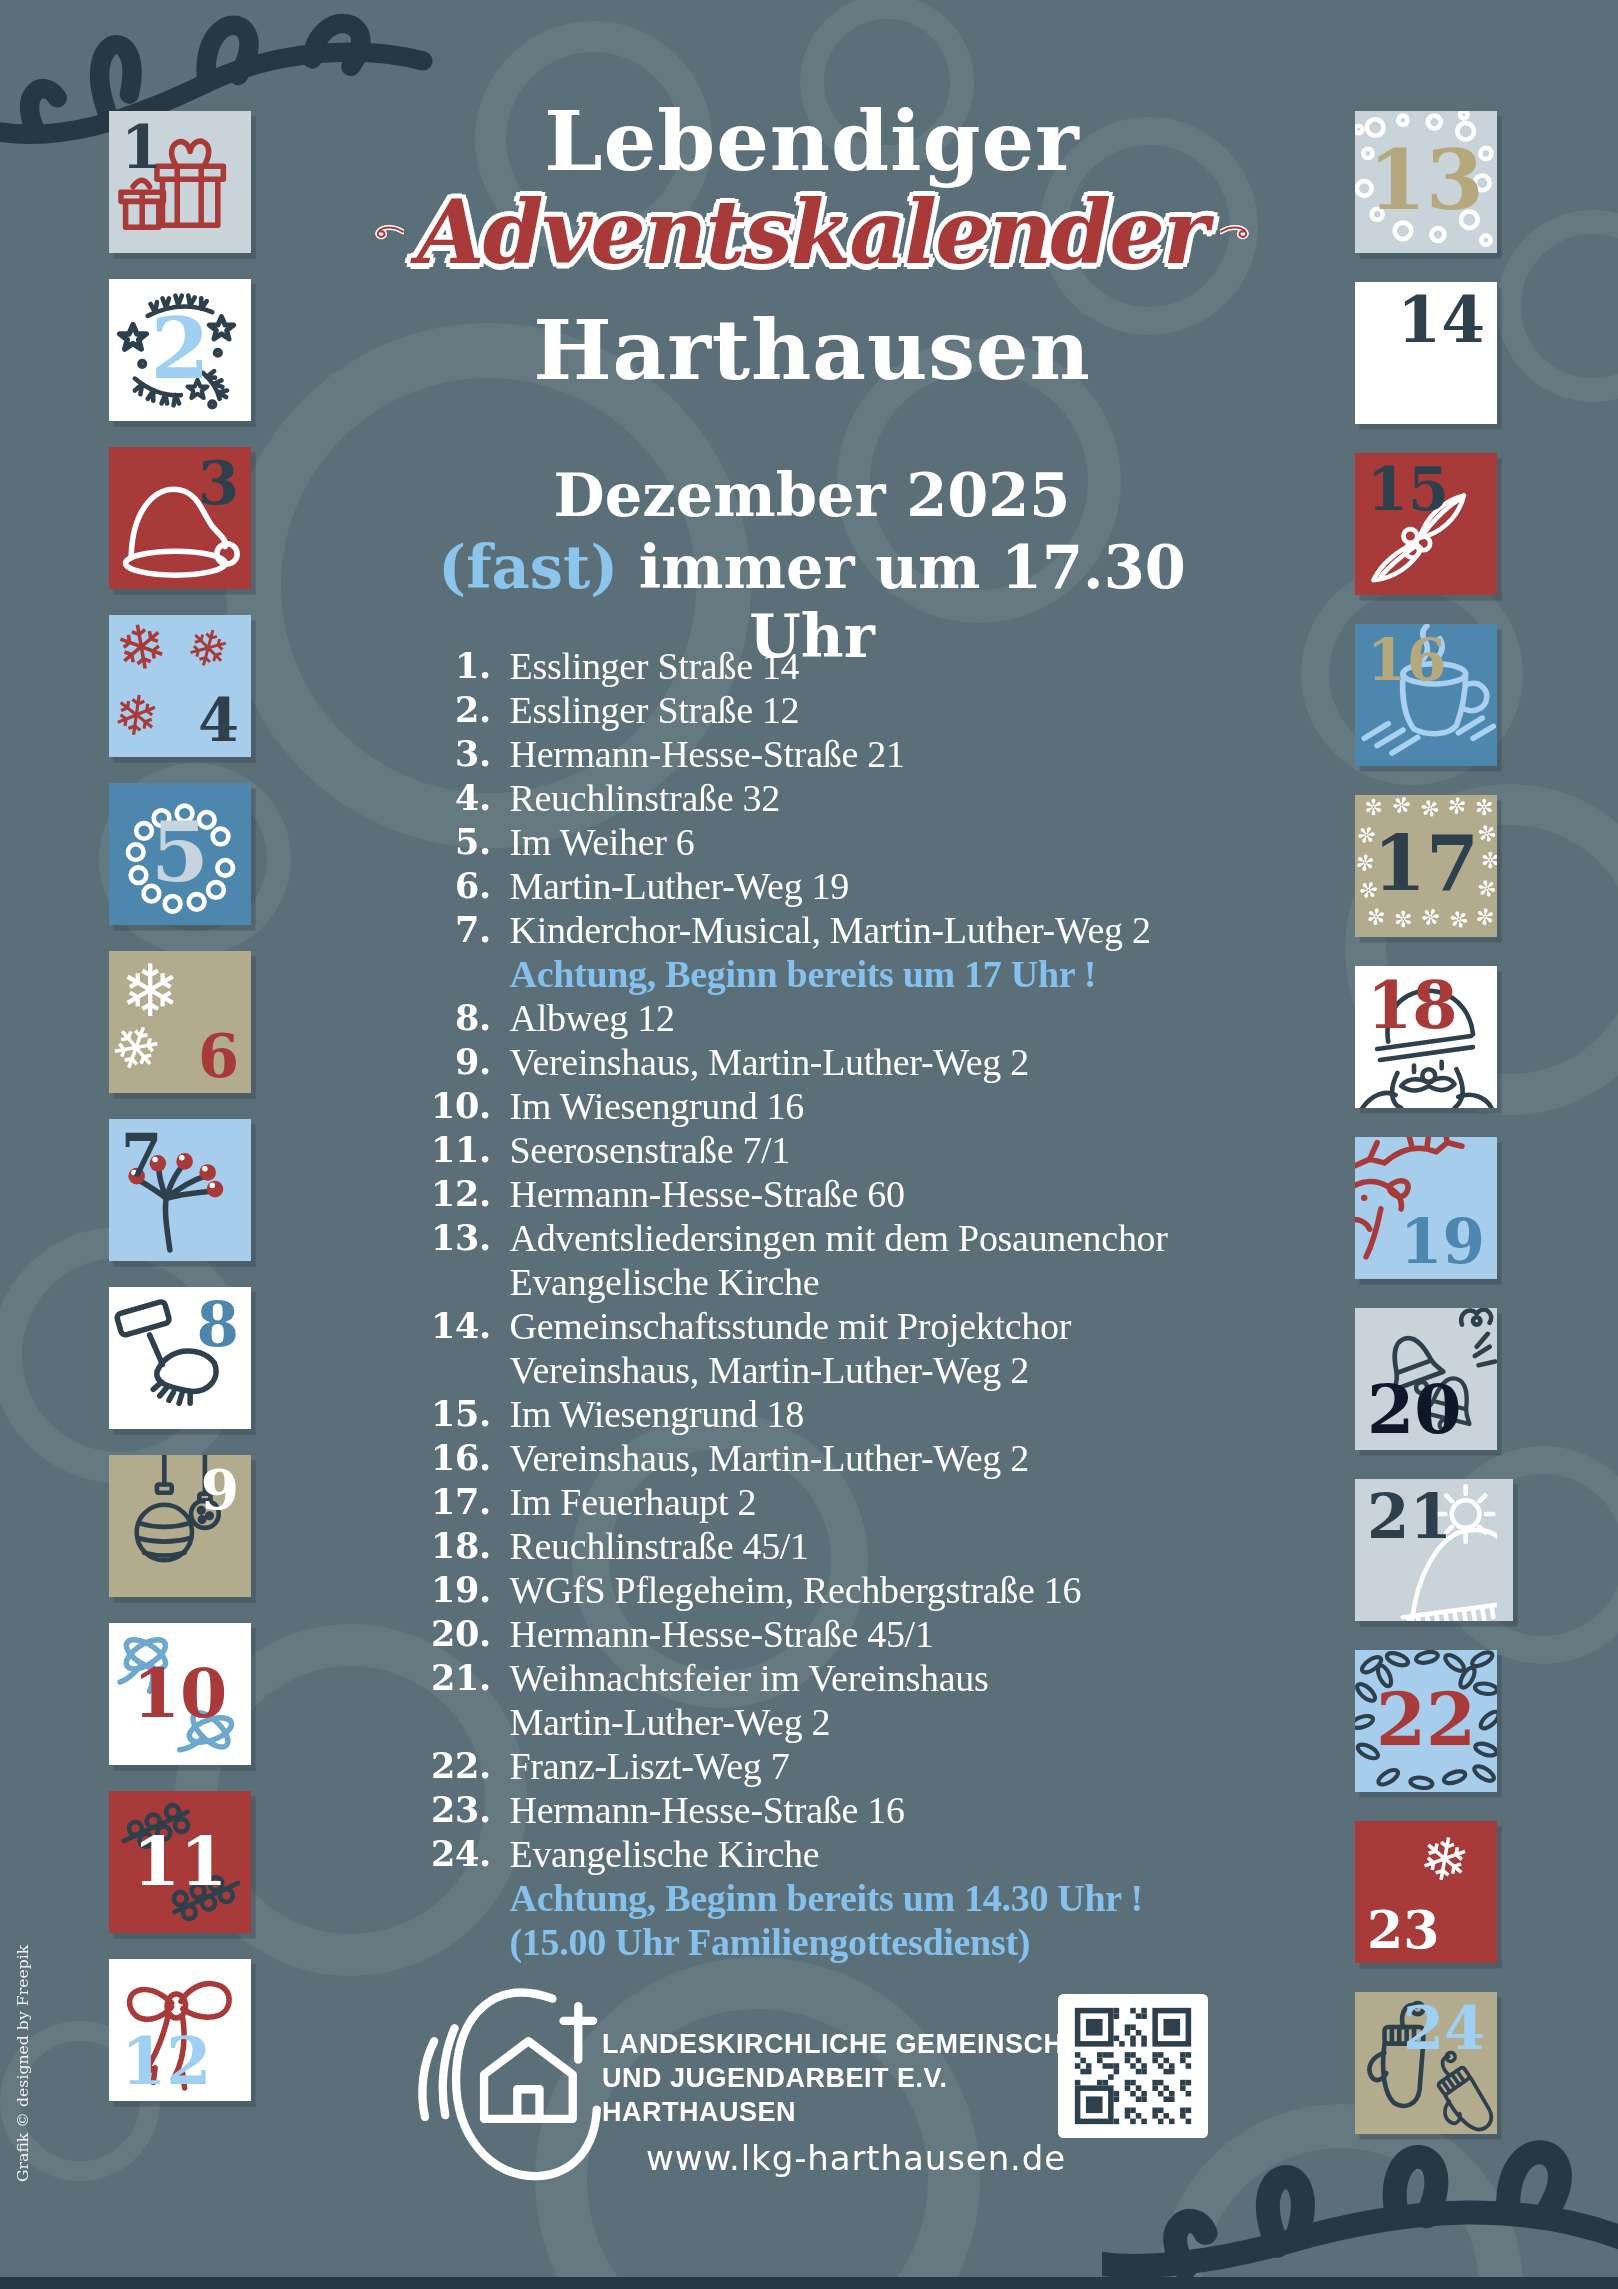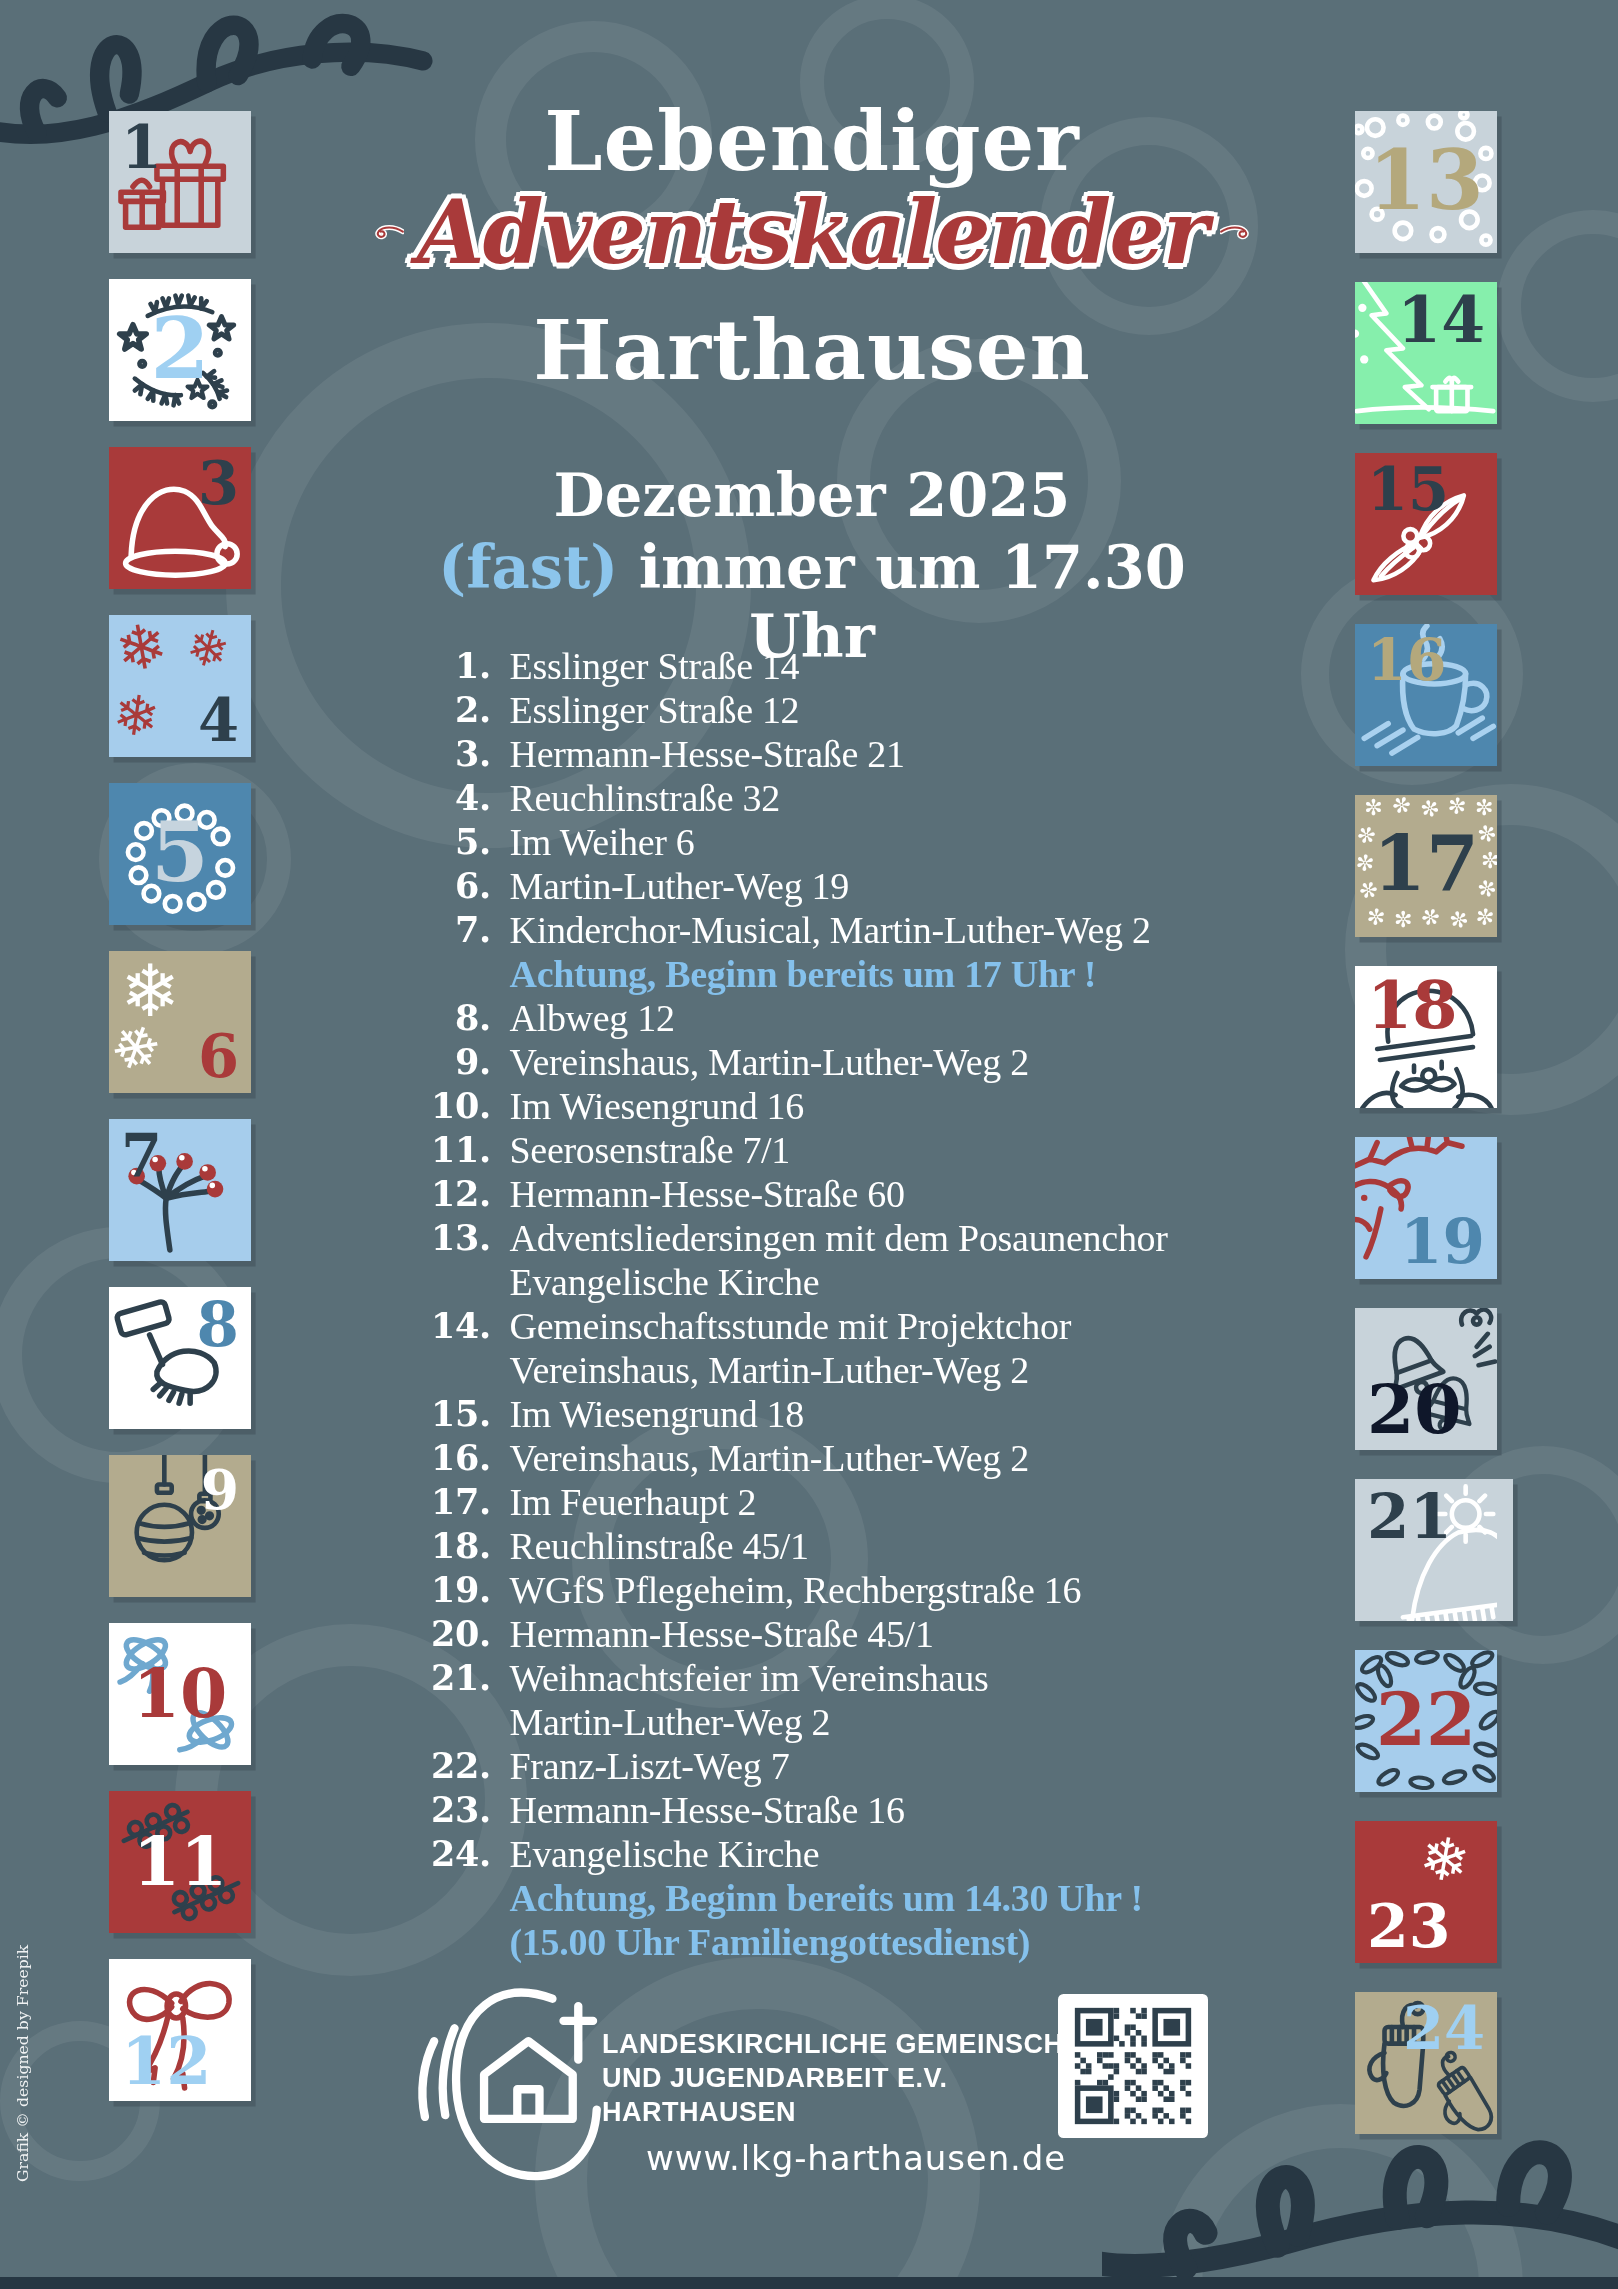--- a/index.html
+++ b/index.html
@@ -297,21 +297,21 @@
               <circle cx="52" cy="130" r="9"></circle>
               <circle cx="90" cy="134" r="7"></circle>
               <circle cx="124" cy="118" r="9"></circle>
               <circle cx="142" cy="140" r="5"></circle>
               <circle cx="118" cy="4" r="4"></circle>
               <circle cx="4" cy="20" r="4"></circle>
             </g>
           </svg></div>
         <span class="tile-num n-c" style="color: rgb(180, 168, 124); font-size: 83px;">13</span>
       </div>
-      <div class="tile" style="background: #86efac;">
+      <div class="tile" style="background: #ffffff;">
         <div class="tile-icon"><svg width="142" height="142" viewBox="0 0 154 154" fill="none" stroke-linecap="round" stroke-linejoin="round">
             <g stroke="#fff" stroke-width="5">
   <path d="M6,-6 L34,34 L18,36 L52,72 L34,74 L72,112 L54,114 L80,138"></path>
   <path d="M2,140 Q70,132 150,140"></path>
   <rect x="88" y="114" width="34" height="26" rx="2"></rect>
   <path d="M84,114 h42 M105,114 v26 M98,108 q7,-10 7,4 M112,108 q-7,-10 -7,4"></path>
             </g>
   <g fill="#fff">
               <circle cx="8" cy="28" r="4.5"></circle>
               <circle cx="0" cy="56" r="4.5"></circle>
@@ -450,21 +450,21 @@
             </g>
           </svg></div>
         <span class="tile-num n-c" style="color: rgb(169, 58, 58); font-size: 72px;">22</span>
       </div>
       <div class="tile" style="background: rgb(169, 58, 58);">
         <div class="tile-icon">
           <div class="txt-icon">
             <span style="left:65px;top:9.2px;font-size:59px;color:#fff;transform:rotate(10deg);font-family:'DejaVu Sans',sans-serif;">❄</span>
           </div>
         </div>
-        <span class="tile-num n-bl" style="color: rgb(255, 255, 255); font-size: 60px;">23</span>
+        <span class="tile-num n-bl" style="color: rgb(255, 255, 255); font-size: 52px;">23</span>
       </div>
       <div class="tile" style="background: rgb(179, 171, 142);">
         <div class="tile-icon"><svg width="142" height="142" viewBox="0 0 154 154" fill="none" stroke-linecap="round" stroke-linejoin="round">
             <g stroke="#2e404c" stroke-width="5">
   <g transform="translate(30,64)">
                 <rect x="2" y="-26" width="42" height="18" rx="4"></rect>
                 <path d="M10,-26 v18 M18,-26 v18 M26,-26 v18 M34,-26 v18"></path>
                 <path d="M2,-8 C-2,22 2,46 12,56 C24,64 38,58 40,42 L44,-8"></path>
                 <path d="M2,2 C-12,6 -18,18 -12,28 C-8,34 0,32 4,24"></path>
                 <path d="M22,-26 C18,-44 28,-54 36,-48"></path>

